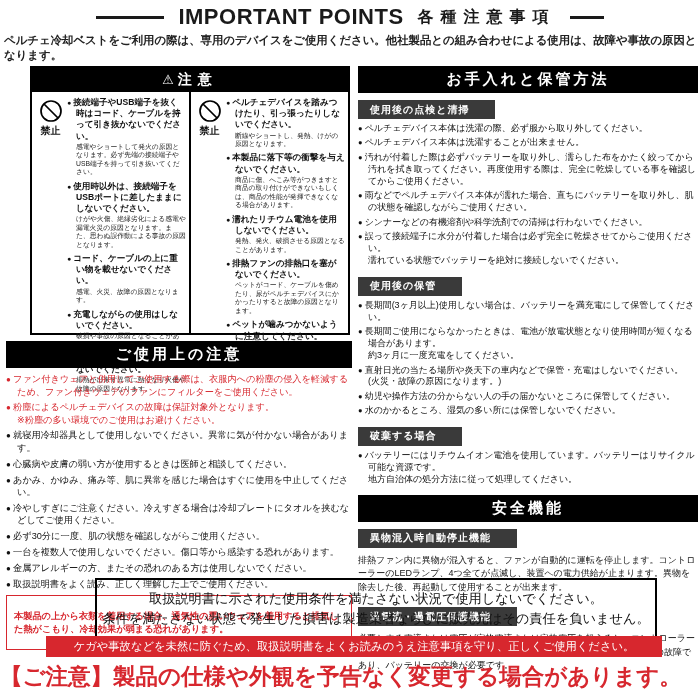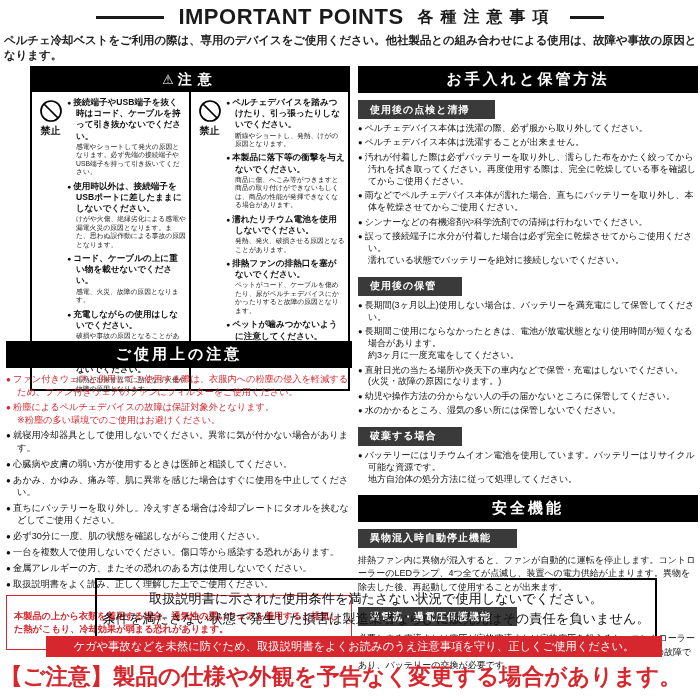--- a/index.html
+++ b/index.html
@@ -10,21 +10,21 @@
   .title-row{position:absolute;top:2px;left:0;width:700px;height:30px;
              display:flex;align-items:center;justify-content:center;gap:14px;}
   .tline{height:3px;background:#1a1a1a;flex:0 0 auto;}
   .tline-l{width:68px;} .tline-r{width:34px;}
   .title-en{font-size:22px;font-weight:bold;letter-spacing:.5px;color:#1a1a1a;margin:0;}
   .title-ja{font-size:16px;font-weight:bold;letter-spacing:7px;color:#1a1a1a;margin:0;}
   .intro{position:absolute;top:33px;left:4px;width:694px;margin:0;font-size:11.4px;
          font-weight:bold;color:#222;}
 
   
-  .caution-box{position:absolute;left:30px;top:66px;width:320px;height:325px;
+  .caution-box{position:absolute;left:30px;top:66px;width:320px;height:269px;
                border:2px solid #000;box-sizing:border-box;display:flex;flex-direction:column;}
   .caution-head{background:#000;color:#fff;text-align:center;font-size:14px;font-weight:bold;
                 letter-spacing:6px;padding:3px 0;}
   .caution-head .wicon{letter-spacing:0;margin-right:4px;font-size:13px;}
   .caution-cols{display:flex;flex:1;min-height:0;}
   .caution-col{flex:1;display:flex;padding:5px 3px 2px 4px;min-width:0;}
   .caution-col.right{border-left:2px solid #000;}
   .ban-col{flex:0 0 29px;display:flex;flex-direction:column;align-items:center;padding-top:2px;}
   .ban-col svg{display:block;}
   .ban-label{font-size:10px;font-weight:bold;margin-top:1px;}
@@ -177,21 +177,21 @@
 
         <div class="ub red">粉塵によるペルチェデバイスの故障は保証対象外となります。
 ※粉塵の多い環境でのご使用はお避けください。</div>
 
         <div class="ub black">就寝用冷却器具として使用しないでください。異常に気が付かない場合があります。</div>
 
         <div class="ub black">心臓病や皮膚の弱い方が使用するときは医師と相談してください。</div>
 
         <div class="ub black">あかみ、かゆみ、痛み等、肌に異常を感じた場合はすぐに使用を中止してください。</div>
 
-        <div class="ub black">直ちにバッテリーを取り外し。冷えすぎる場合は冷却プレートにタオルを挟むなどしてご使用ください。</div>
+        <div class="ub black">冷やしすぎにご注意ください。冷えすぎる場合は冷却プレートにタオルを挟むなどしてご使用ください。</div>
 
         <div class="ub black">必ず30分に一度、肌の状態を確認しながらご使用ください。</div>
 
         <div class="ub black">一台を複数人で使用しないでください。傷口等から感染する恐れがあります。</div>
 
         <div class="ub black">金属アレルギーの方、またその恐れのある方は使用しないでください。</div>
 
         <div class="ub black">取扱説明書をよく読み、正しく理解した上でご使用ください。</div>
       </div>
     <div class="red-box">本製品の上から衣類を着用する場合、通気性の悪いウェアを着用すると排気した熱がこもり、冷却効果が弱まる恐れがあります。</div>
@@ -199,21 +199,21 @@
 
   <section class="right-col">
     <div class="bar-title">お手入れと保管方法</div>
 
     <div><span class="sub-bar">使用後の点検と清掃</span></div>
     <div class="c-list">
 
     <div class="cb2">ペルチェデバイス本体は洗濯の際、必ず服から取り外してください。</div>
         <div class="cb2">ペルチェデバイス本体は洗濯することが出来ません。</div>
         <div class="cb2">汚れが付着した際は必ずバッテリーを取り外し、濡らした布をかたく絞ってから汚れを拭き取ってください。再度使用する際は、完全に乾燥している事を確認してからご使用ください。</div>
-        <div class="cb2">雨などでペルチェデバイス本体が濡れた場合、直ちにバッテリーを取り外し、本体を乾燥させてからご使用ください。</div>
+        <div class="cb2">雨などでペルチェデバイス本体が濡れた場合、直ちにバッテリーを取り外し、肌の状態を確認しながらご使用ください。</div>
         <div class="cb2">シンナーなどの有機溶剤や科学洗剤での清掃は行わないでください。</div>
         <div class="cb2">誤って接続端子に水分が付着した場合は必ず完全に乾燥させてからご使用ください。
 濡れている状態でバッテリーを絶対に接続しないでください。</div>
       </div>
 
     <div><span class="sub-bar">使用後の保管</span></div>
     <div class="c-list">
 
     <div class="cb2">長期間(3ヶ月以上)使用しない場合は、バッテリーを満充電にして保管してください。</div>
         <div class="cb2">長期間ご使用にならなかったときは、電池が放電状態となり使用時間が短くなる場合があります。

